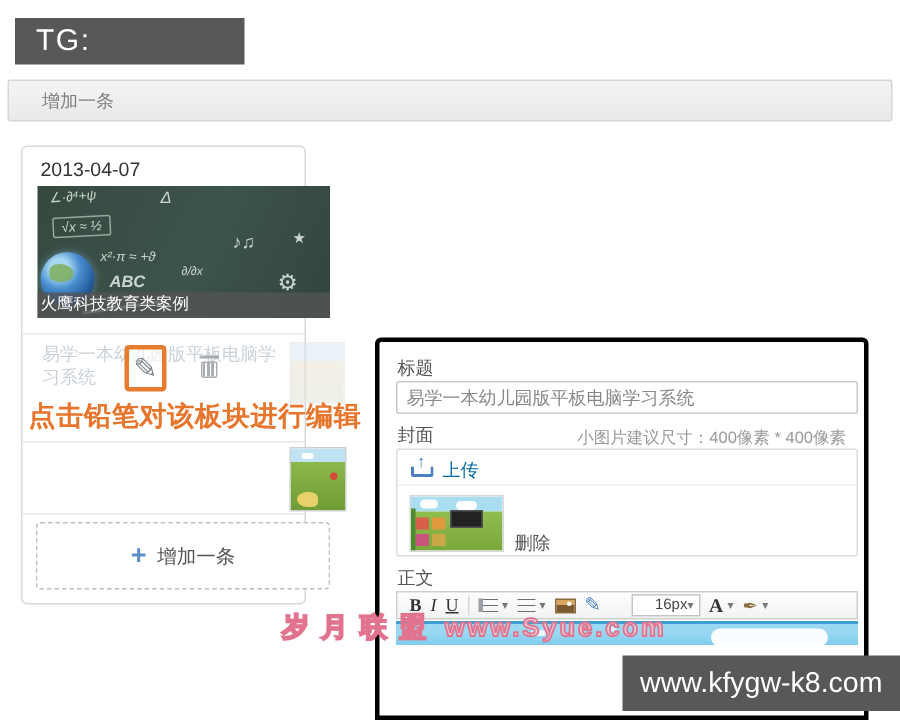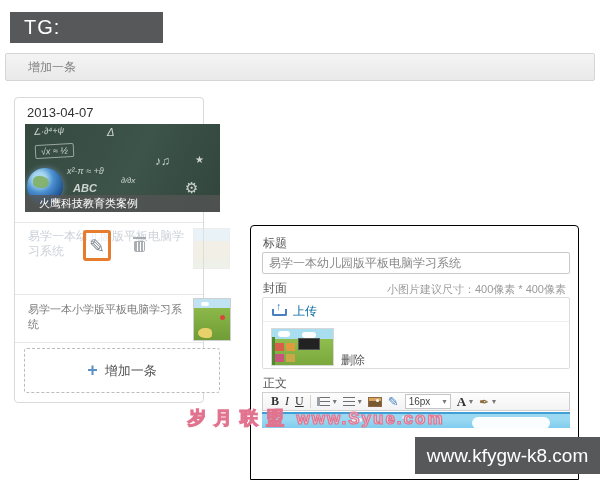--- a/index.html
+++ b/index.html
@@ -60,21 +60,21 @@
     content:""; position:absolute; left:-12px; top:0; width:0; height:0;
     border-top:13px solid transparent; border-bottom:13px solid transparent;
     border-right:12px solid #9e1f22;
   }
   .ribbon .ribbon-text {
     position:absolute; right:5px; top:1px; color:#fff; font-size:16px; font-weight:bold;
     letter-spacing:2px;
   }
   .board-caption {
     position:absolute; left:0; right:0; bottom:0; height:17px;
-    background:rgba(84,84,84,.78); color:#fff; font-size:11px; line-height:17px; padding-left:14px;
+    background:rgba(84,84,84,.78); color:#fff; font-size:11px; line-height:17px; padding-left:2px;
   }
 
   .divider { position:absolute; left:0; width:100%; border-top:1px solid #e7e7e7; }
 
   .faded-title {
     position:absolute; left:13px; top:131px; width:160px; font-size:12px; line-height:15px;
     color:#b9c2cc; opacity:.75;
   }
   .pencil-box {
     position:absolute; left:68px; top:132px; width:28px; height:31px;
@@ -111,21 +111,21 @@
     position:absolute; left:9px; top:250px; width:196px; height:45px;
     border:1px dashed #bcbcbc; border-radius:3px; background:#fff;
     display:flex; align-items:center; justify-content:center; gap:7px;
   }
   .add-plus { color:#5b8fc7; font-size:18px; font-weight:bold; }
   .add-label { color:#555; font-size:13px; }
 
   
   .panel {
     left:250px; top:225px; width:329px; height:255px; background:#fff;
-    border:1px solid #000000; border-radius:4px 4px 0 0;
+    border:3px solid #000000; border-radius:4px 4px 0 0;
   }
   .field-label { position:absolute; font-size:12px; color:#555; }
   .lbl-title { left:12px; top:9px; }
   .lbl-cover { left:12px; top:54px; }
   .lbl-body  { left:12px; top:149px; }
   .cover-hint { position:absolute; right:12px; top:56px; font-size:11px; color:#9a9a9a; }
   .title-input {
     position:absolute; left:11px; top:26px; width:308px; height:22px;
     border:1px solid #c9c9c9; border-radius:2px; font-size:12px; color:#888;
     padding:0 6px; background:#fff; font-family:"Liberation Sans","DejaVu Sans",sans-serif;
@@ -168,21 +168,21 @@
   .list-icon.ol { border-left:3px solid #9aa0a6; width:13px; }
   .caret { font-size:8px; color:#777; margin-left:-3px; }
   .img-icon { width:14px; height:10px; border:1px solid #8a6a42;
     background:linear-gradient(#d9a45e 0 40%, #7a5a32 40%); position:relative; }
   .img-icon::after { content:""; position:absolute; right:2px; top:1px; width:3px; height:3px;
     border-radius:50%; background:#fff; }
   .pen-icon { color:#4a84c4; font-size:13px; font-family:"DejaVu Sans",sans-serif; }
   .size-select {
     width:46px; height:15px; border:1px solid #c5c5c5; background:#fff;
     font-size:10px; color:#444; display:flex; align-items:center; justify-content:space-between;
-    padding:0 3px; cursor:pointer;
+    padding:0 15px; cursor:pointer;margin-left:14px;
   }
   .size-select .caret { margin:0; }
   .color-a { font-weight:bold; font-family:"Liberation Serif","DejaVu Serif",serif; font-size:13px; }
   .brush-icon { color:#8a6d3b; font-size:12px; font-family:"DejaVu Sans",sans-serif; }
 
   .editor-area {
     position:absolute; left:11px; top:186px; width:308px; height:16px; overflow:hidden;
     background:linear-gradient(#3f9fd4 0 2px, #9bd9f2 2px 7px, #7fcdee);
   }
   .editor-area .cloud { position:absolute; left:210px; top:5px; width:78px; height:12px;
@@ -233,24 +233,24 @@
   <div class="faded-title">易学一本幼儿园版平板电脑学习系统</div>
   <div class="pencil-box">
     <span class="pencil-glyph">✎</span>
   </div>
   <div class="trash">
     <div class="lid"></div>
     <div class="can"></div>
   </div>
   <div class="thumb-faded"></div>
 
+  <div class="annotation">点击铅笔对该板块进行编辑</div>
 
   <div class="divider" style="top:196px;"></div>
 
-  <div class="item2-title">易学一本小学版平板电脑学习系统</div>
   <div class="thumb-green">
     <div class="sky"></div>
       <div class="grass"></div>
       <div class="path"></div>
     <div class="dotr"></div>
       <div class="dotw"></div>
   </div>
 
   <div class="divider" style="top:244px;"></div>
 

